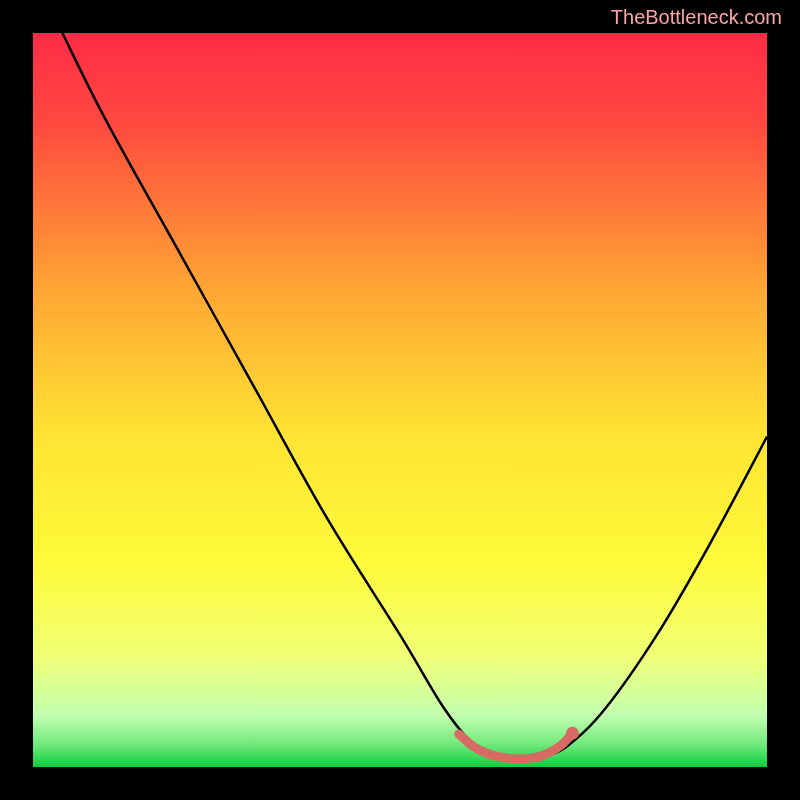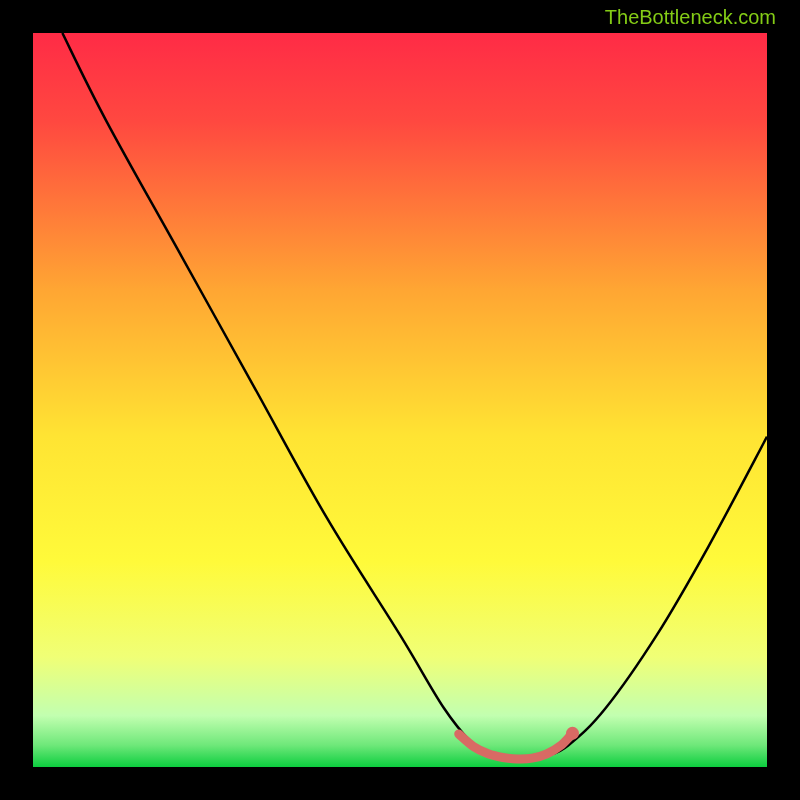--- a/index.html
+++ b/index.html
@@ -7,22 +7,22 @@
     padding: 0;
     background: #000;
     width: 800px;
     height: 800px;
     position: relative;
     font-family: Arial, sans-serif;
   }
   .watermark {
     position: absolute;
     top: 6px;
-    right: 24px;
-    color: #84cc16;
+    right: 18px;
+    color: #fca5a5;
     font-size: 20px;
     font-weight: 500;
     z-index: 10;
   }
   .chart-container {
     position: absolute;
     top: 33px;
     left: 33px;
     width: 734px;
     height: 734px;

